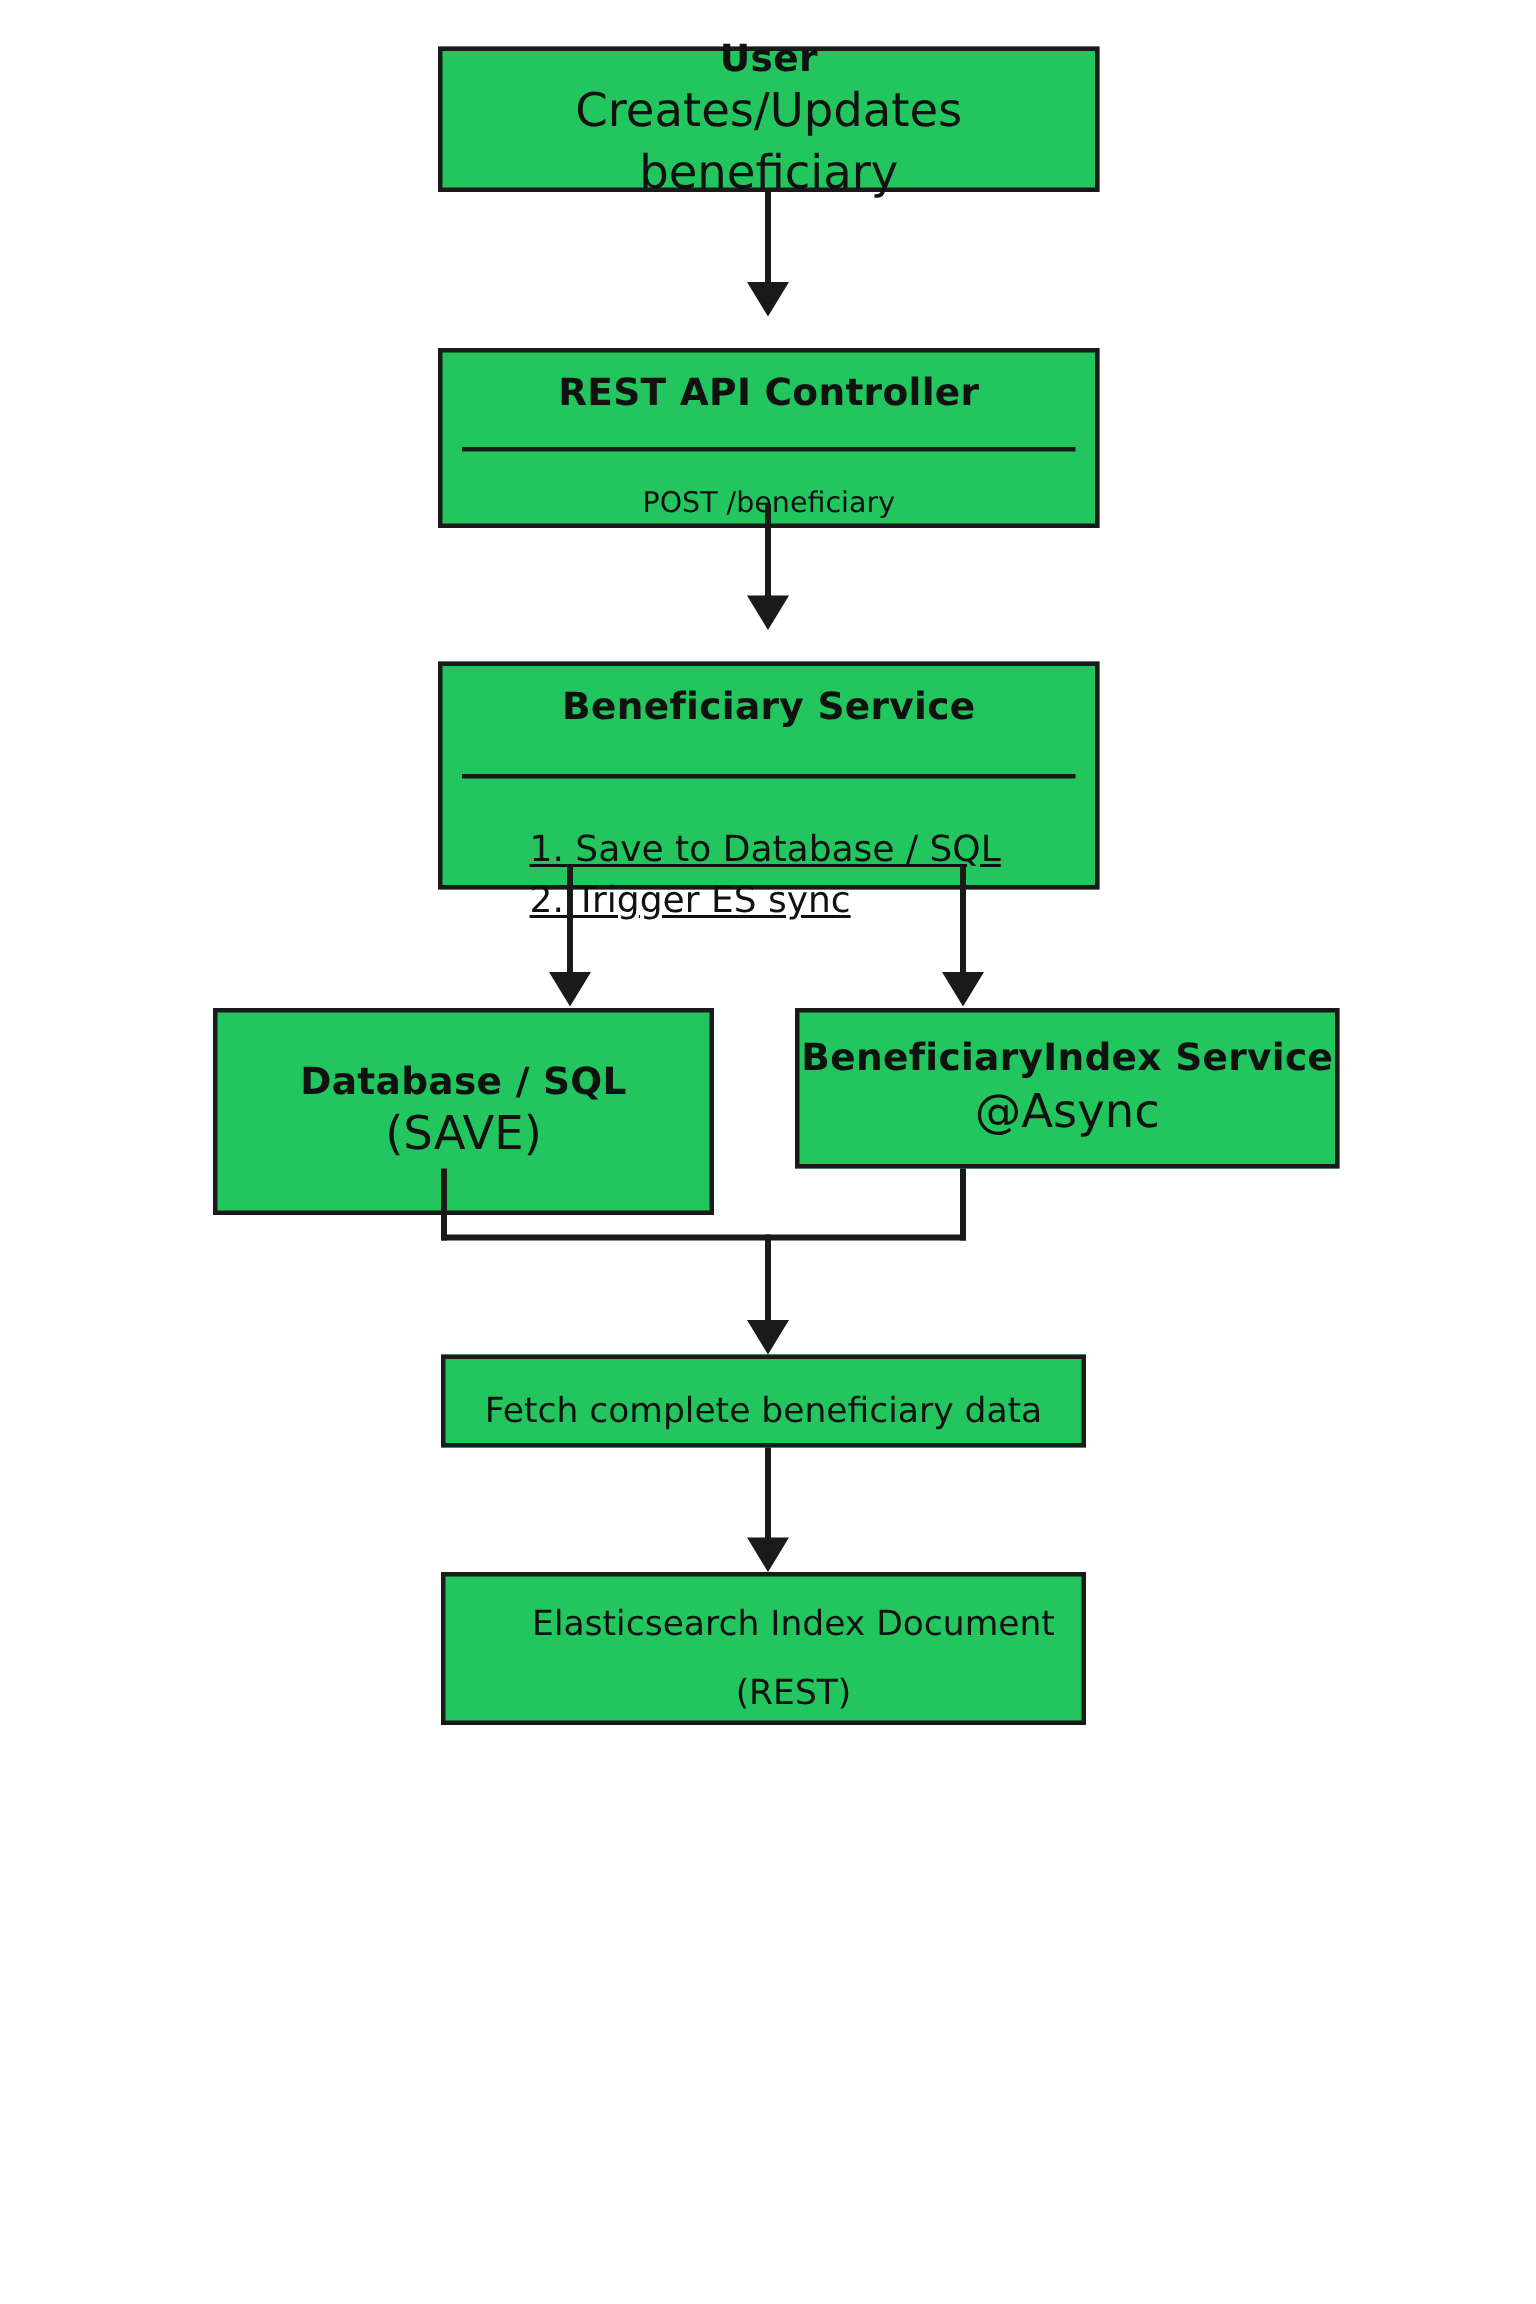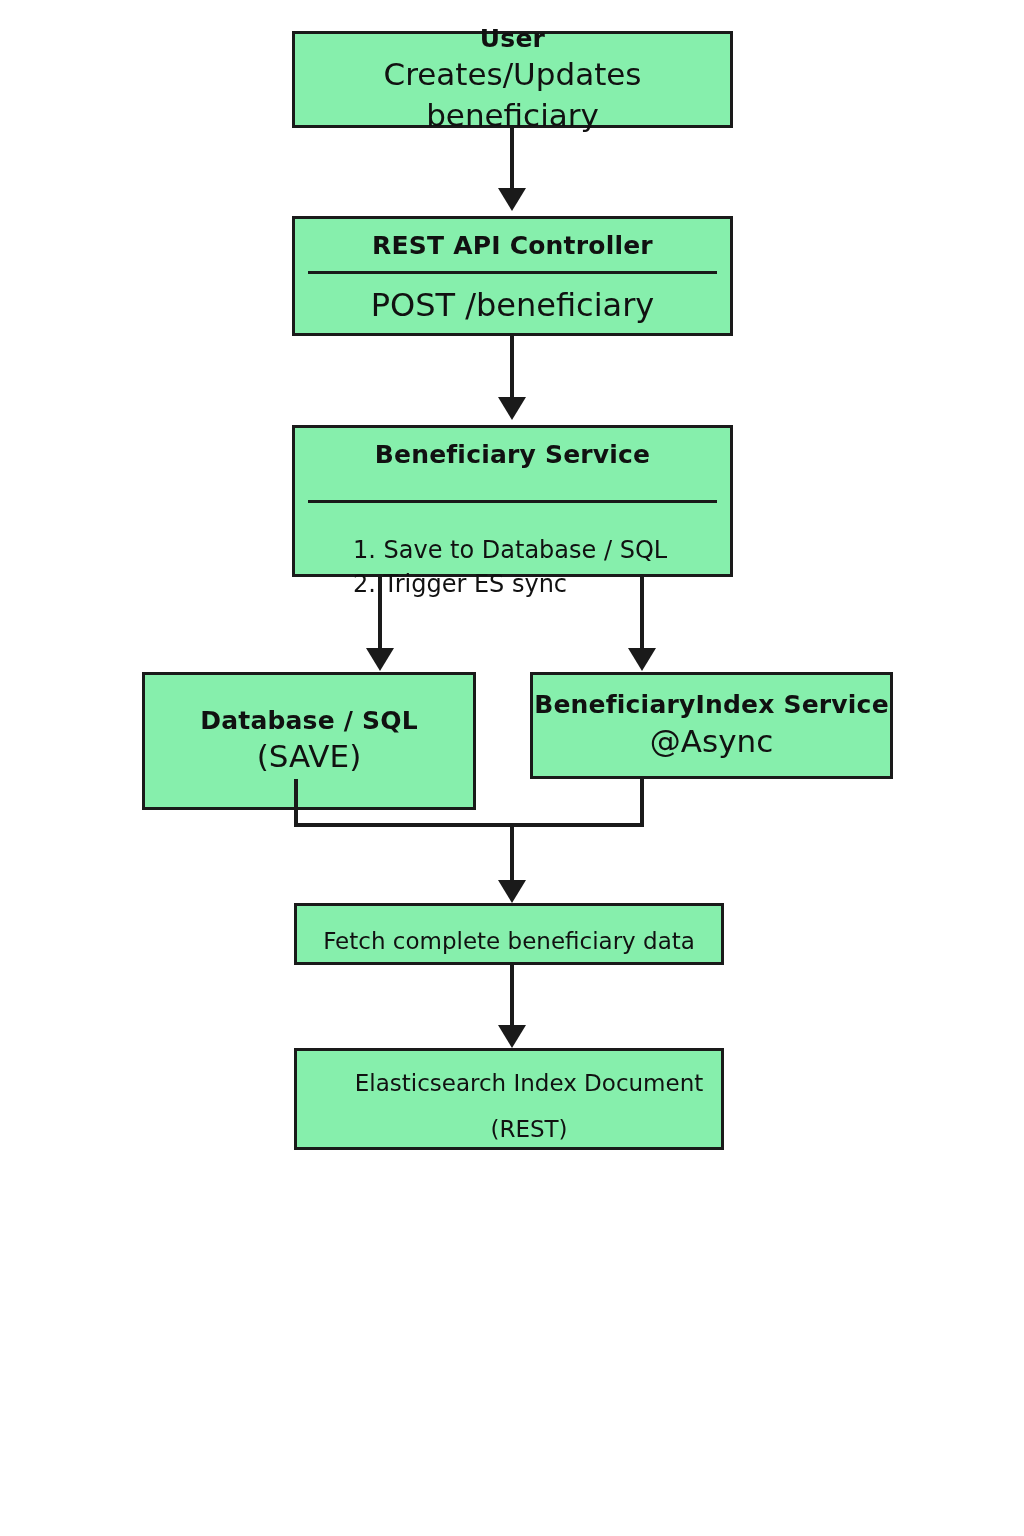--- a/index.html
+++ b/index.html
@@ -18,21 +18,21 @@
     position: relative;
     width: 1024px;
     height: 1536px;
     background: #ffffff;
   }
 
   
   .node {
     position: absolute;
     box-sizing: border-box;
-    background: #86efac;
+    background: #22c55e;
     border: 3px solid #1a1a1a;
     display: flex;
     flex-direction: column;
     align-items: center;
     justify-content: center;
   }
   .node .title {
     font-size: 25px;
     font-weight: bold;
     line-height: 1.22;
@@ -48,44 +48,46 @@
   .node .plain {
     font-size: 23px;
     font-weight: normal;
     line-height: 1.3;
     text-align: center;
     margin-top: 16px;
   }
 
   
   .node.compartment {
-    justify-content: flex-start;
+    justify-content: space-between;
     padding-top: 12px;
+    margin-top: 16px;
   }
   .node.compartment .title {
     margin-bottom: 9px;
   }
   .divider {
     width: calc(100% - 26px);
     height: 0;
     border-top: 3px solid #1a1a1a;
     margin-bottom: 10px;
   }
   .body-lines {
     width: 100%;
     padding-left: 58px;
     box-sizing: border-box;
+    text-decoration: underline;
   }
   .body-lines .line {
     font-size: 24px;
     line-height: 1.42;
     text-align: left;
   }
   .centered-sub {
-    font-size: 32px;
+    font-size: 19px;
     line-height: 1.35;
     text-align: center;
   }
 
   
   .vline {
     position: absolute;
     width: 4px;
     background: #1a1a1a;
   }

